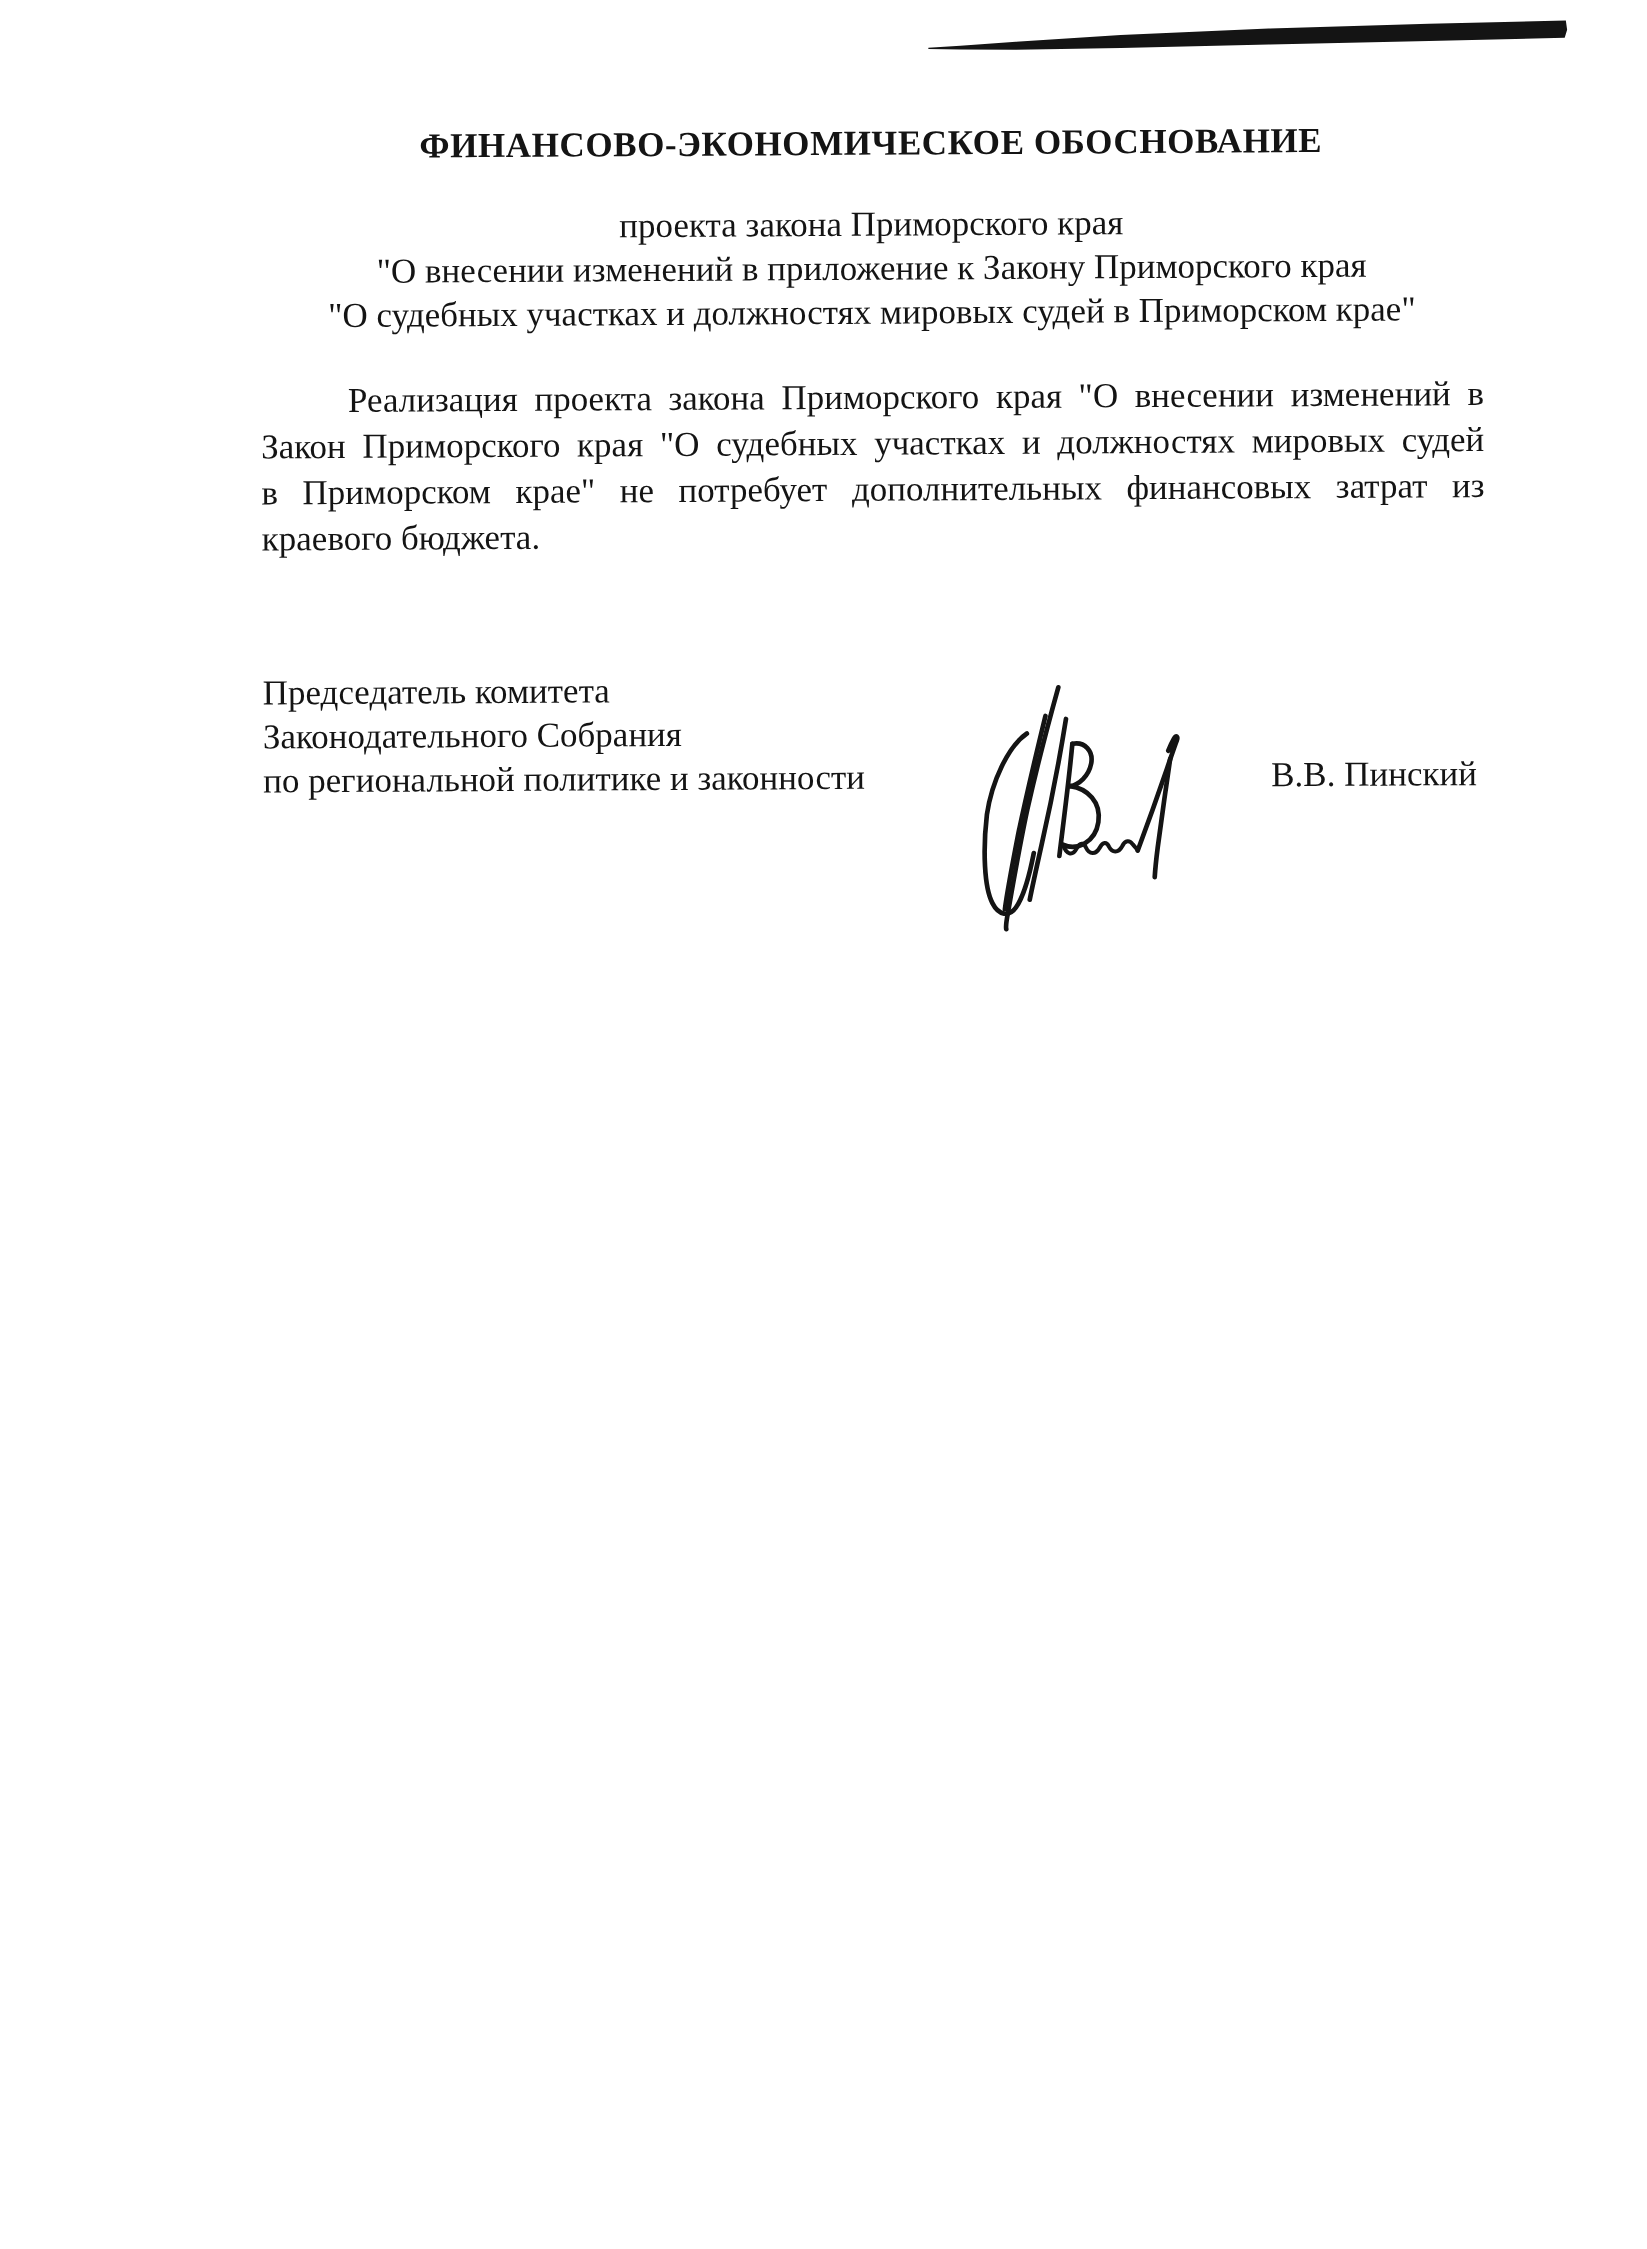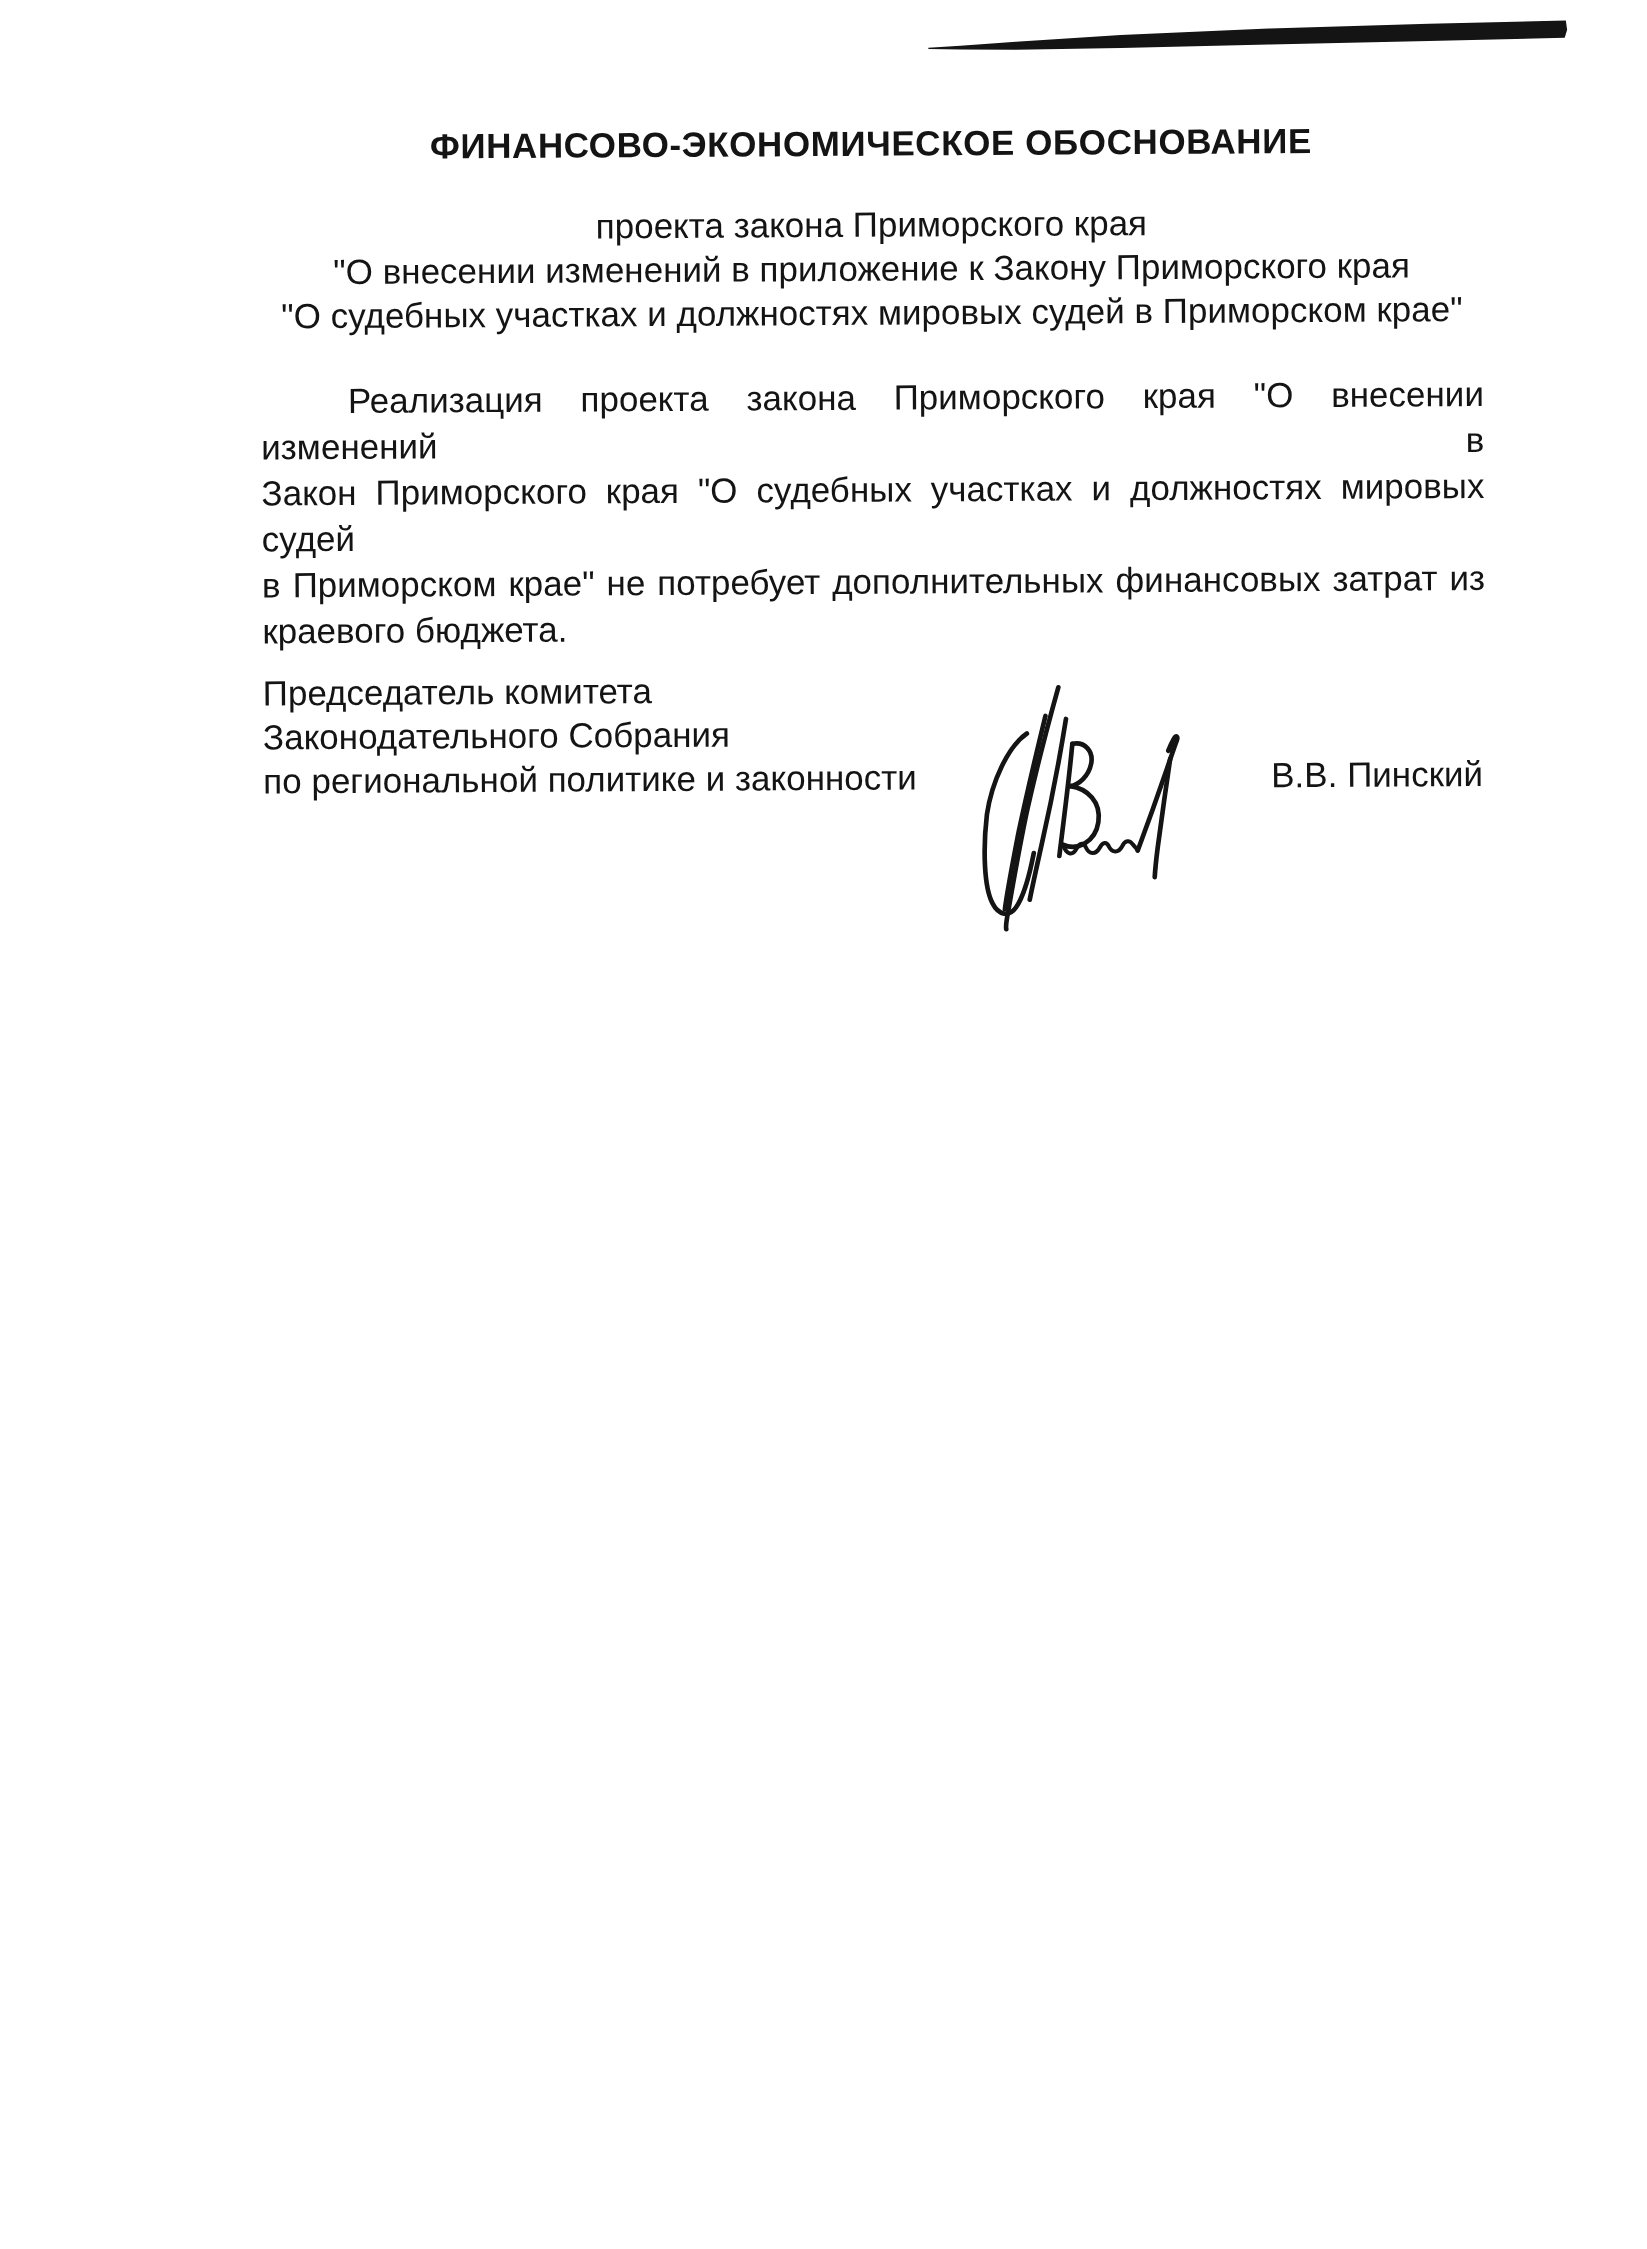--- a/index.html
+++ b/index.html
@@ -6,21 +6,21 @@
     margin: 0;
     padding: 0;
     background: #ffffff;
   }
   .page {
     position: relative;
     width: 1648px;
     height: 1932px;
     background: #ffffff;
     overflow: hidden;
-    font-family: Liberation Sans, sans-serif;
+    font-family: Liberation Serif, serif;
     color: #141414;
   }
   .scan-content {
     position: absolute;
     left: 0; top: 0; right: 0; bottom: 0;
     transform: rotate(-0.35deg);
     transform-origin: 50% 30%;
   }
   .streak {
     position: absolute;

